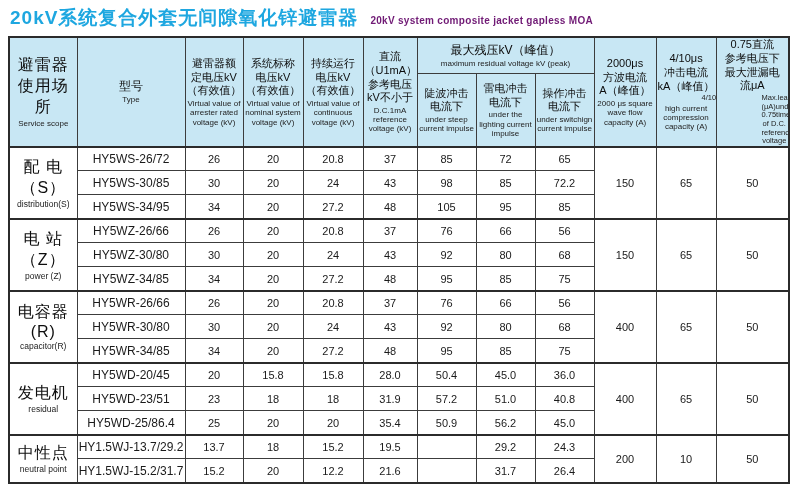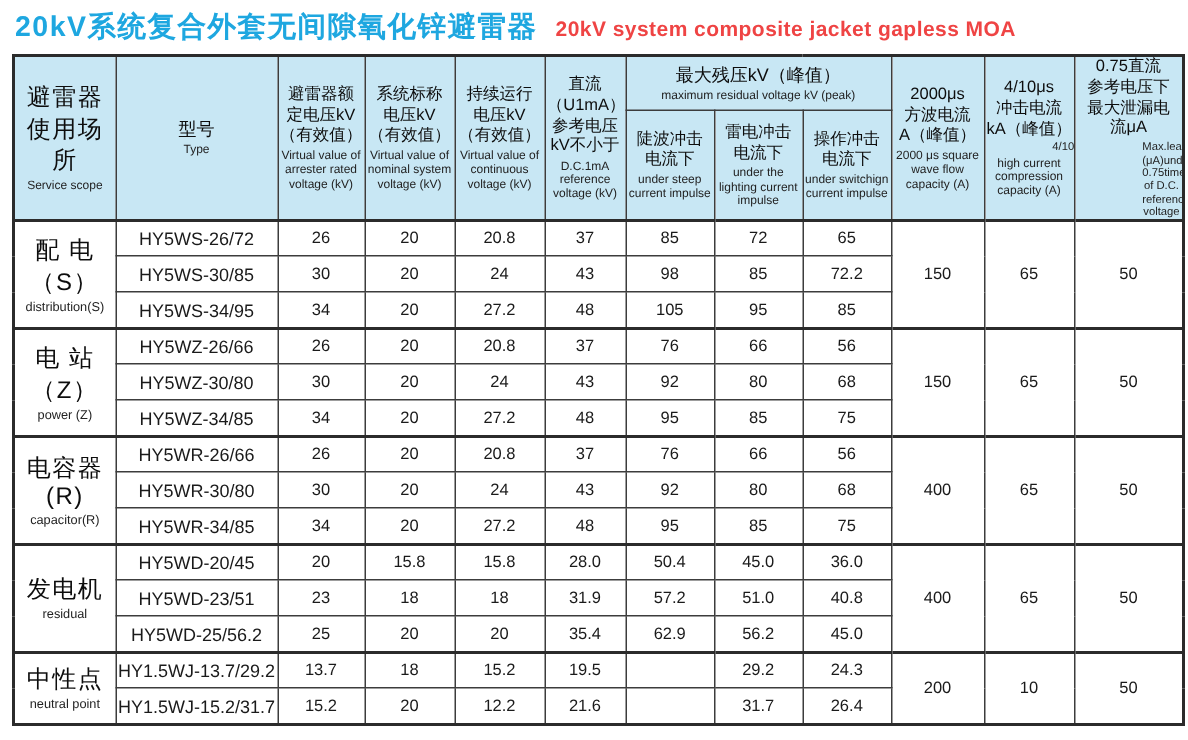--- a/index.html
+++ b/index.html
@@ -1,20 +1,20 @@
 <!DOCTYPE html>
 <html><head>
 <meta charset="utf-8">
 <style>
   html,body{margin:0;padding:0;background:#fff;}
   body{width:792px;height:493px;font-family:"Liberation Sans","DejaVu Sans",sans-serif;color:#1a1a1a;overflow:hidden;}
   .page{padding:3px 6px 0 6px;}
   .title-row{display:flex;align-items:baseline;gap:12px;padding:2px 0 5px 4px;}
   .title-zh{color:#1ea7e0;font-size:19px;font-weight:bold;letter-spacing:1px;}
-  .title-en{color:#ef4444;font-size:14px;font-weight:bold;letter-spacing:0.3px;}
+  .title-en{color:#701a75;font-size:10px;font-weight:bold;letter-spacing:0.3px;}
 
   table{border-collapse:collapse;table-layout:fixed;width:780px;border:2px solid #2b2b2b;margin-left:2px;}
   th,td{border:1px solid #3c3c3c;text-align:center;vertical-align:middle;padding:0 1px;overflow:hidden;}
   thead th{background:#c8e7f4;font-weight:normal;}
   thead tr.tier1{height:36px;}
   thead tr.tier2 th{height:70px;}
   thead th{border-bottom-width:1px;}
   thead tr:last-child th, thead th[rowspan]{border-bottom:2px solid #2b2b2b;}
   tbody tr{height:24px;}
   tr.g-first td{border-top:2px solid #2b2b2b;}
@@ -267,26 +267,26 @@
         <td class="typ">HY5WD-23/51</td>
         <td class="num">23</td>
         <td class="num">18</td>
         <td class="num">18</td>
         <td class="num">31.9</td>
         <td class="num">57.2</td>
         <td class="num">51.0</td>
         <td class="num">40.8</td>
       </tr>
       <tr>
-        <td class="typ">HY5WD-25/56.2</td>
+        <td class="typ">HY5WD-25/86.4</td>
         <td class="num">25</td>
         <td class="num">20</td>
         <td class="num">20</td>
         <td class="num">35.4</td>
-        <td class="num">62.9</td>
+        <td class="num">50.9</td>
         <td class="num">56.2</td>
         <td class="num">45.0</td>
       </tr>
 
       <tr class="g-first">
         <td rowspan="2">
           <div class="scope-zh">中性点</div>
           <span class="scope-en">neutral point</span>
         </td>
         <td class="typ">HY1.5WJ-13.7/29.2</td>

